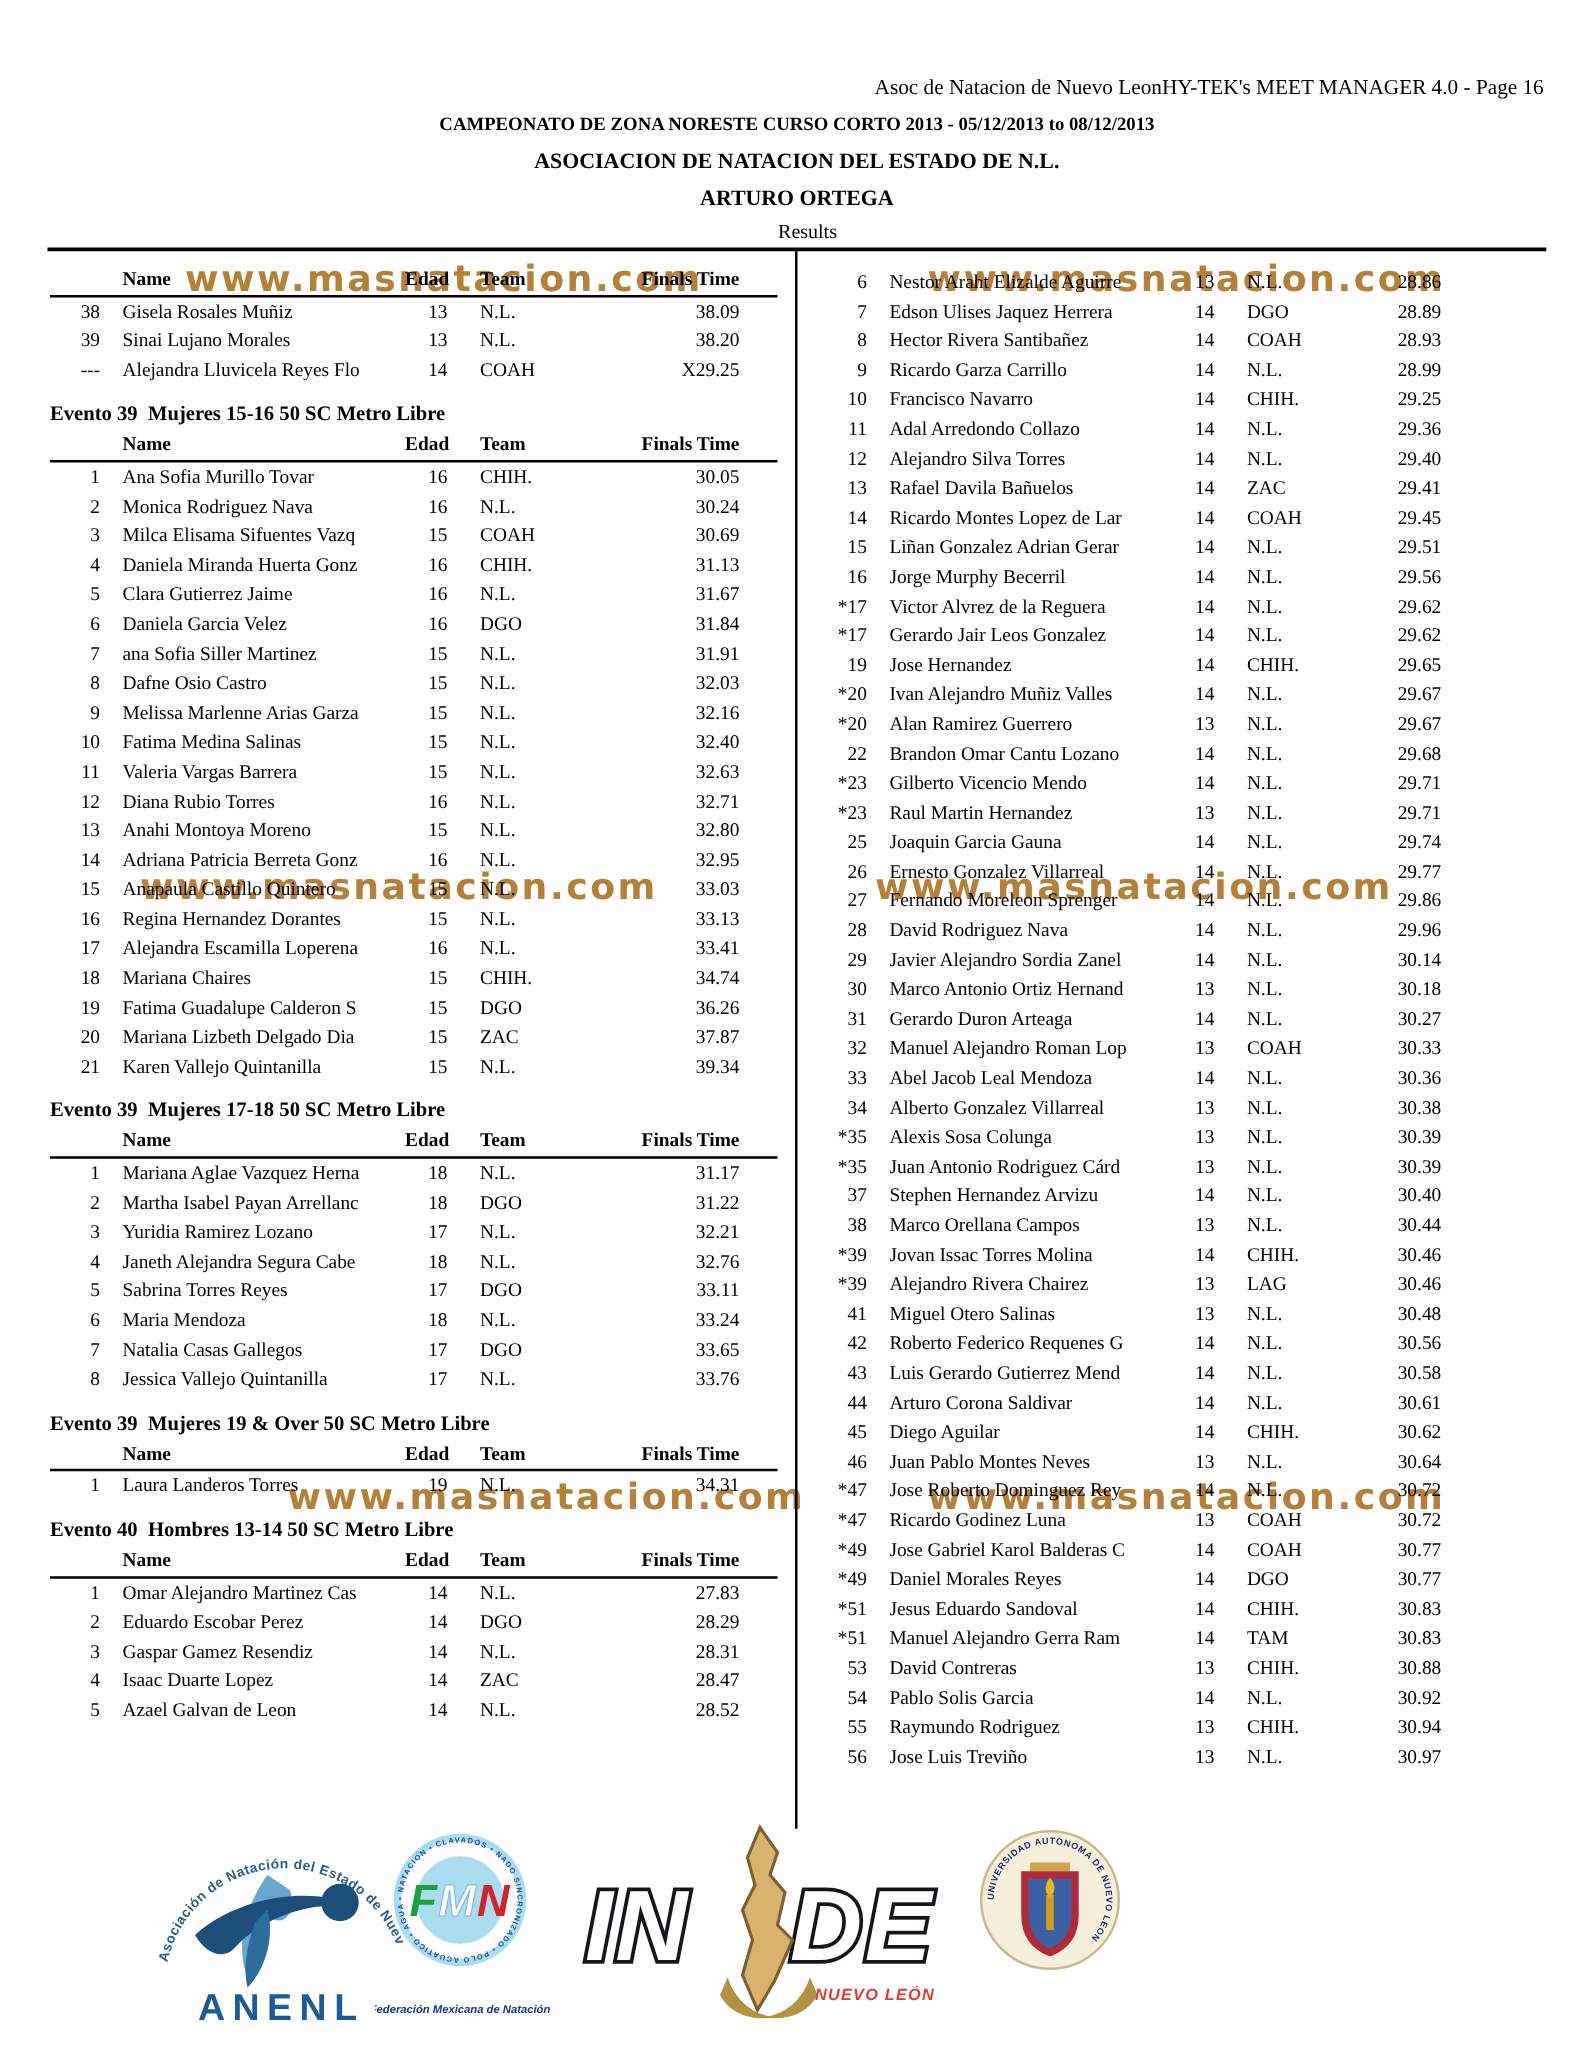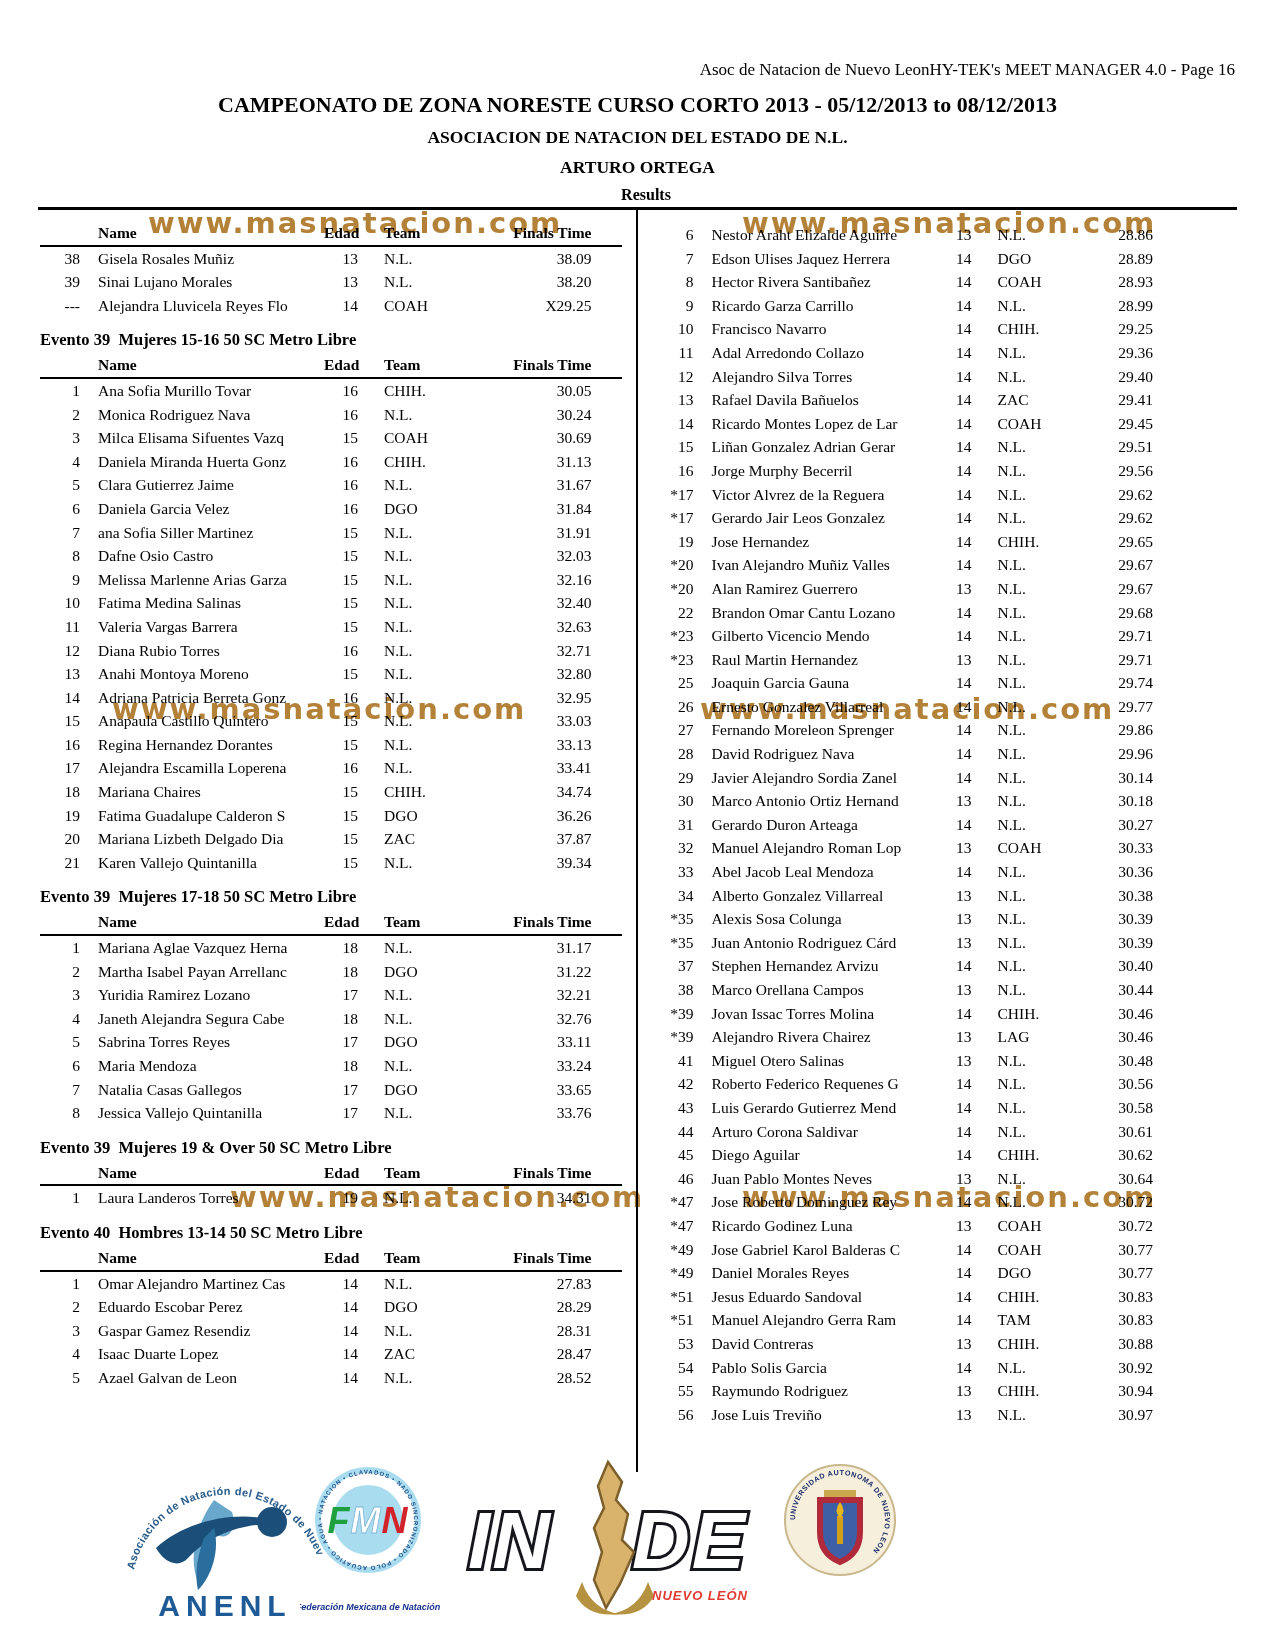--- a/index.html
+++ b/index.html
@@ -5,24 +5,24 @@
   * { margin:0; padding:0; box-sizing:border-box; }
   html,body { background:#ffffff; }
   .page {
     position:relative; width:1275px; height:1650px; margin:0 auto;
     background:#ffffff; color:#000;
     font-family:"Liberation Serif", serif; overflow:hidden;
   }
   
   .hdr { padding-top:60px; }
   .hdr-row { display:flex; justify-content:flex-end; padding:0 40px; font-size:17px; }
-  .title-line { text-align:center; font-weight:bold; font-size:22px; margin-top:12px; }
+  .title-line { text-align:center; font-weight:bold; font-size:15px; margin-top:12px; }
   .subtitle-line { text-align:center; font-weight:bold; font-size:17.5px; margin-top:9px; }
   .venue-line { text-align:center; font-weight:bold; font-size:17.5px; margin-top:9px; }
-  .results-line { text-align:center; font-weight:bold; font-size:16px; margin-top:8px; margin-bottom:3px;padding-left:17px; }
+  .results-line { text-align:center; font-weight:normal; font-size:16px; margin-top:8px; margin-bottom:3px;padding-left:17px; }
   .top-rule { border-top:3px solid #000; margin:0 38px; }
   
   .cols { display:flex; margin:0 38px; height:1262px; position:relative; z-index:1; }
   .col { width:50%; }
   .col-left  { border-right:2px solid #000; padding:6px 44px 0 2px; }
   .col-right { padding:8px 84px 0 16px; }
   .section { margin-top:13px; }
   .section:first-child { margin-top:5px; }
   .sec-title { font-size:16.5px; font-weight:bold; white-space:pre; margin-bottom:3px; }
   .thead, .row {

